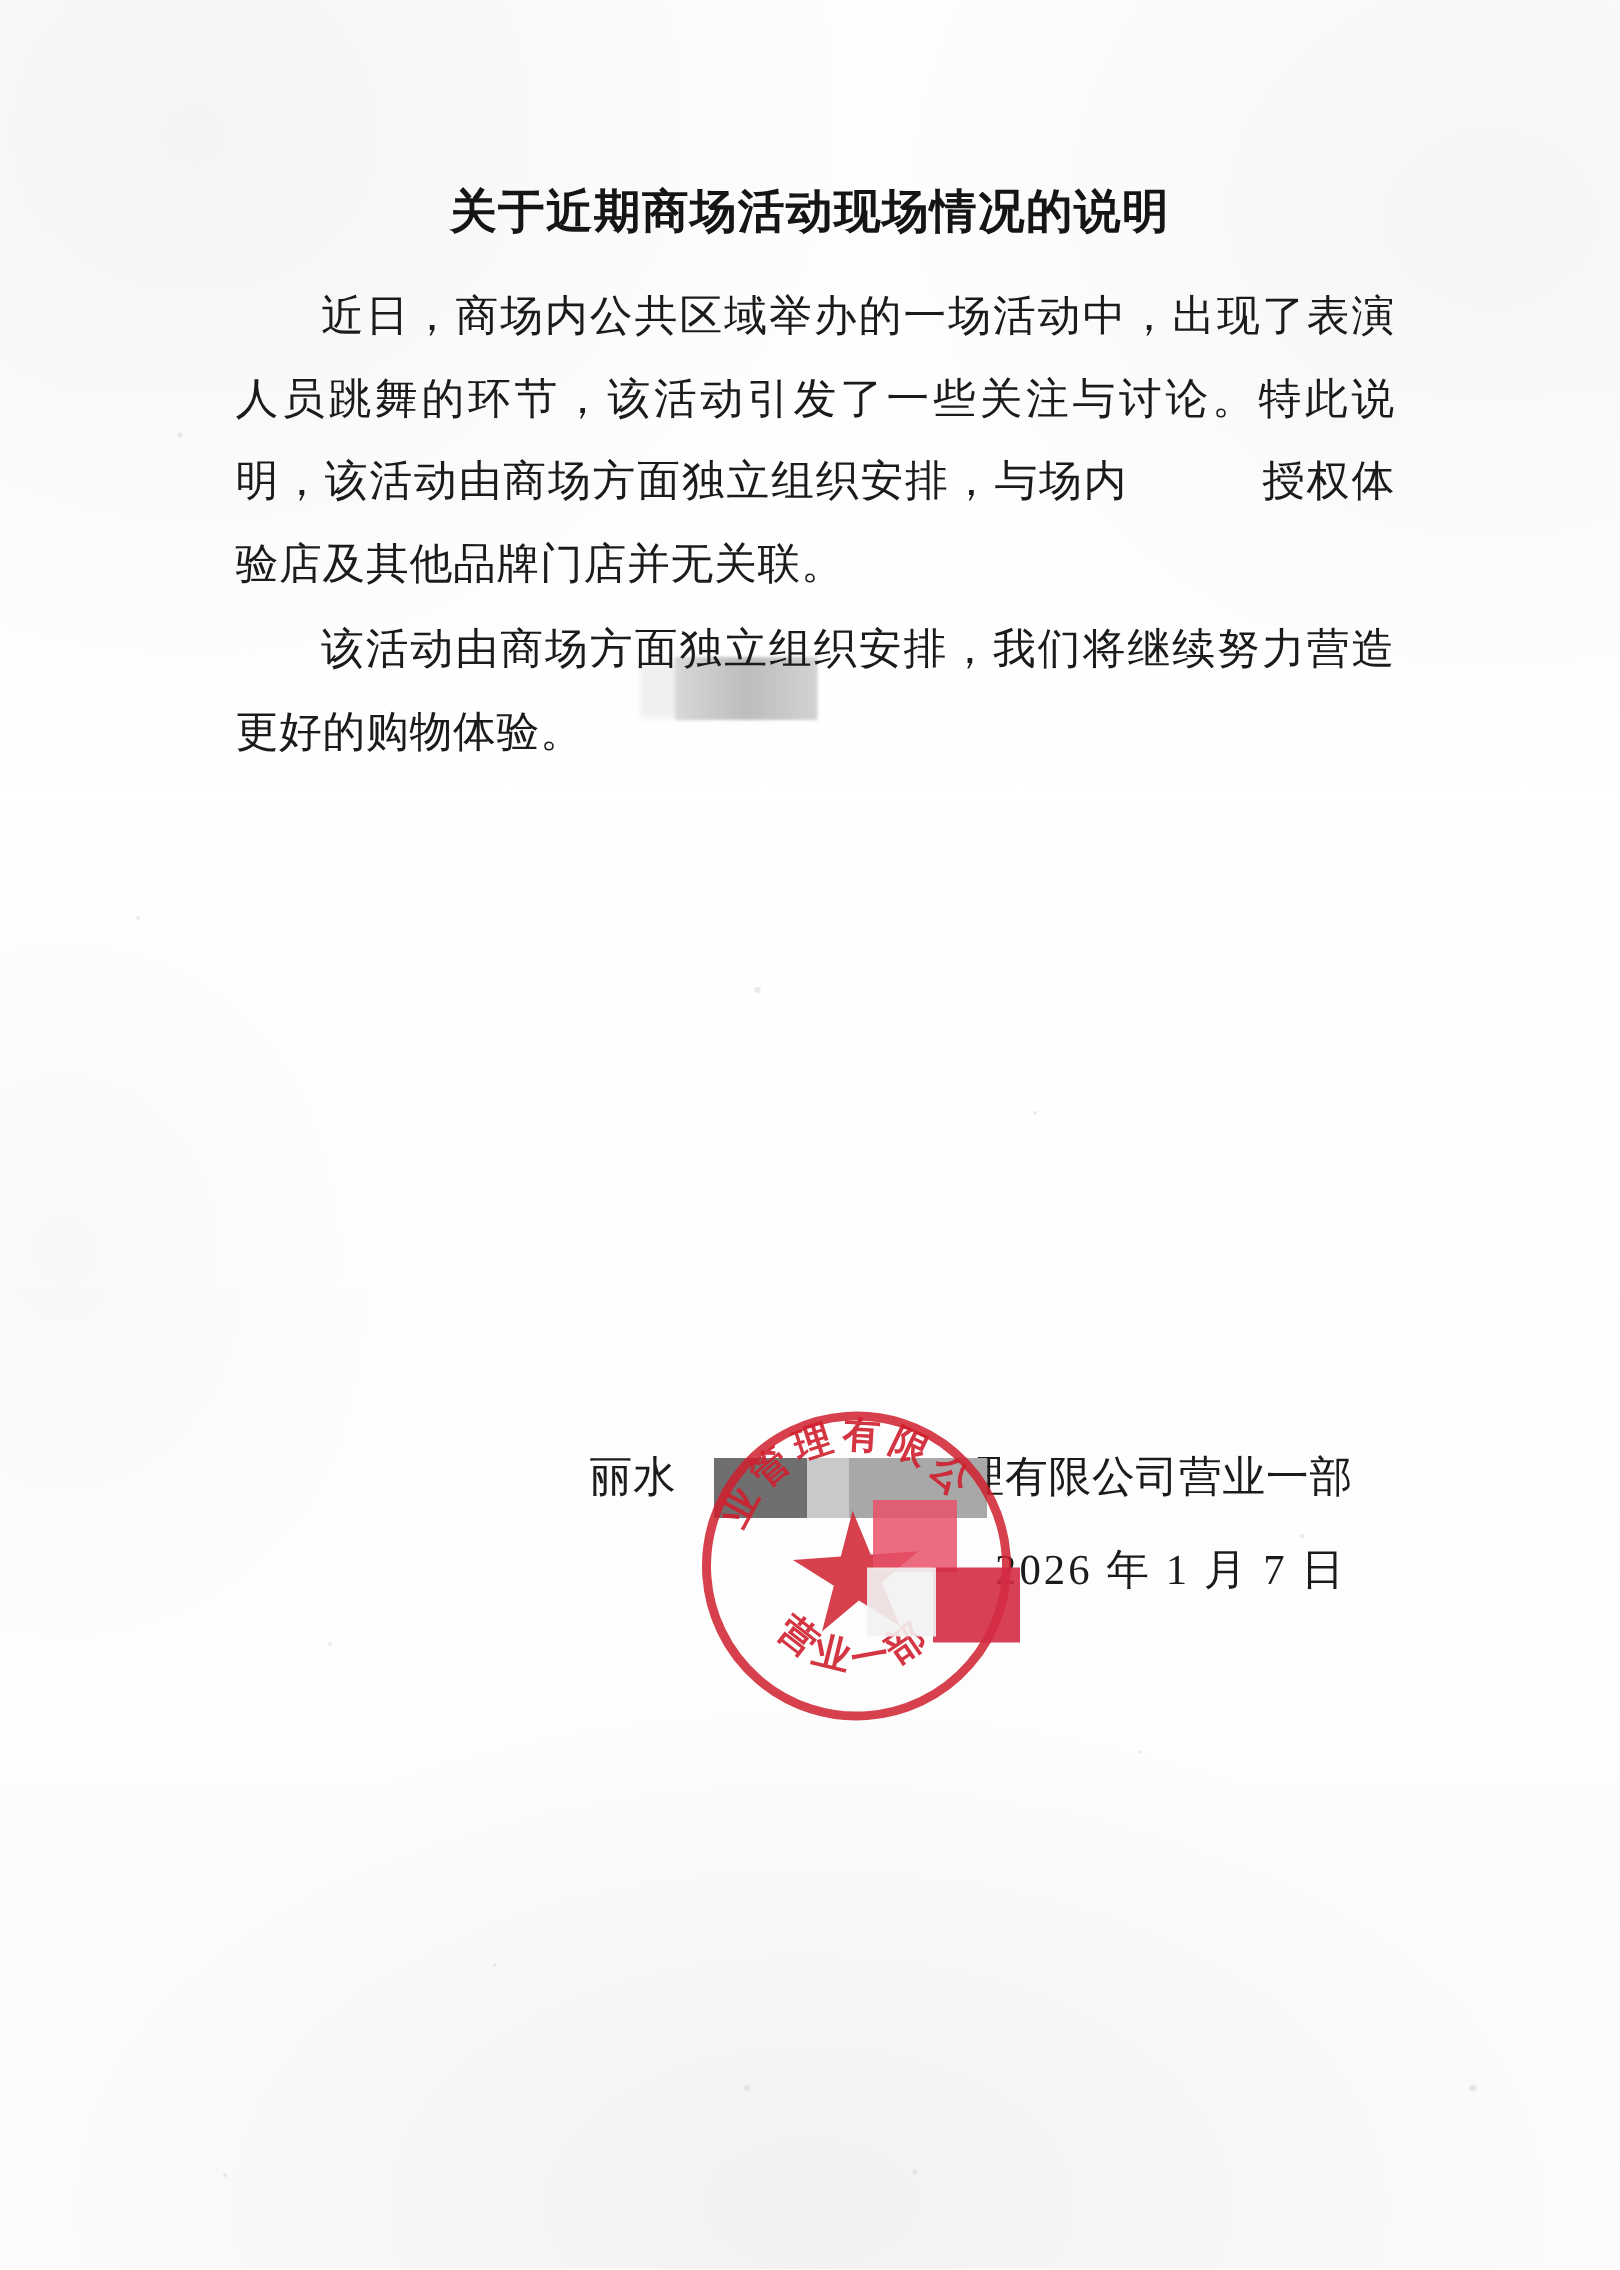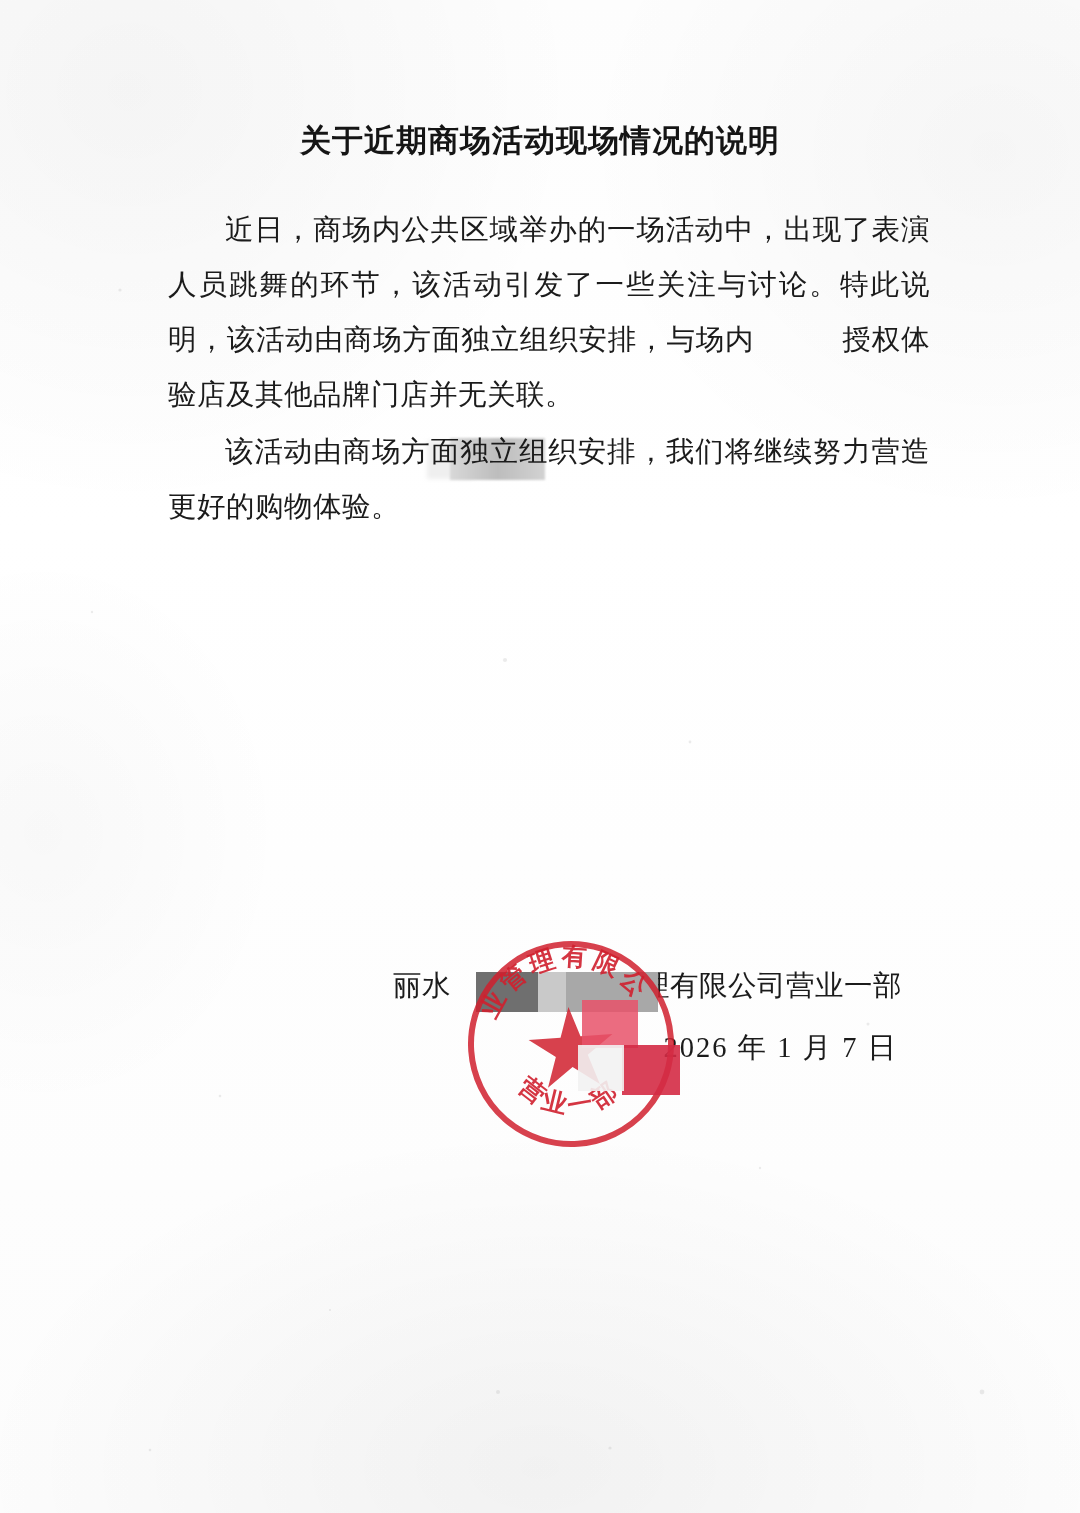--- a/index.html
+++ b/index.html
@@ -43,32 +43,32 @@
     padding: 0 150px;
   }
 
   .title {
     text-align: center;
     font-size: 31px;
     font-weight: bold;
     letter-spacing: 1px;
     color: #151515;
     margin-top: 120px;
-    margin-bottom: 40px;
+    margin-bottom: 22px;
     font-family: "Liberation Serif", "DejaVu Serif", serif;
   }
 
   .para {
     font-size: 28.5px;
     line-height: 55px;
     color: #1b1b1b;
     text-indent: 2em;
     letter-spacing: 0.5px;
     text-align: justify;
-    margin: 0 0 2px 18px;
+    margin: 0 0 2px 7px;
     position: relative;
   }
 
   .sign-block {
     position: absolute;
     left: 150px;
     right: 150px;
     top: 840px;
   }
   .sign-line {

